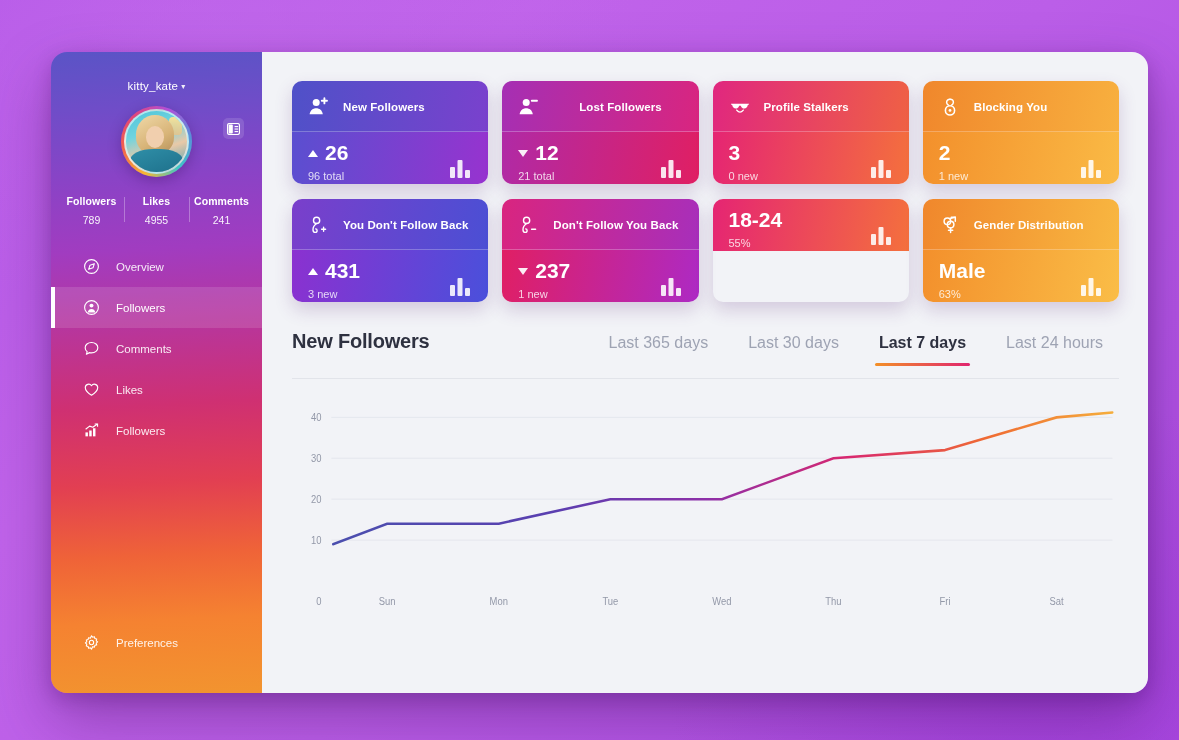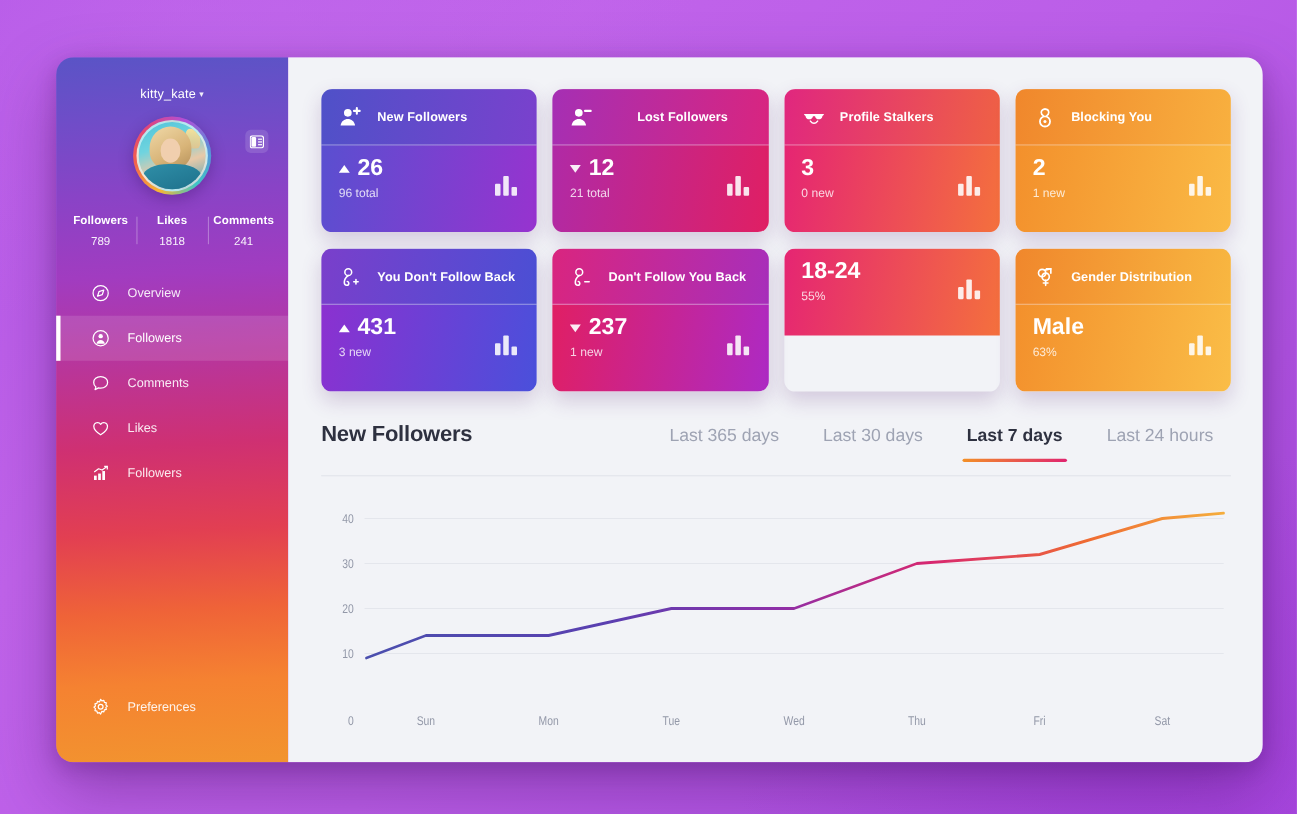--- a/index.html
+++ b/index.html
@@ -187,21 +187,21 @@
     position: relative;
   }
   .card-head::after {
     content: "";
     position: absolute; left: 0; right: 0; bottom: 0;
     height: 1px; background: rgba(255,255,255,0.26);
   }
   .card-head .ico { width: 22px; height: 20px; flex: 0 0 22px; display: block; }
   .card-title { font-size: 11.5px; font-weight: 700; letter-spacing: .1px; white-space: nowrap; }
   .card-body {
-    height: 79px;
+    height: 52px;
     padding: 10px 16px 0;
     display: flex; align-items: flex-start; justify-content: space-between;
   }
   .card-figures { display: flex; flex-direction: column; }
   .card-value {
     font-size: 21px; font-weight: 700; line-height: 1.05;
     display: flex; align-items: center; gap: 7px;
   }
   .tri { width: 0; height: 0; display: inline-block; }
   .tri.up { border-left: 5px solid transparent; border-right: 5px solid transparent; border-bottom: 7px solid #fff; }
@@ -284,21 +284,21 @@
       </div>
     </div>
 
     <div class="stats-row">
       <div class="stat">
         <div class="stat-label">Followers</div>
         <div class="stat-value">789</div>
       </div>
       <div class="stat">
         <div class="stat-label">Likes</div>
-        <div class="stat-value">1818</div>
+        <div class="stat-value">4955</div>
       </div>
       <div class="stat">
         <div class="stat-label">Comments</div>
         <div class="stat-value">241</div>
       </div>
     </div>
 
     <nav class="nav">
       <div class="nav-item">
         <svg class="nav-ico" viewBox="0 0 18 18">

